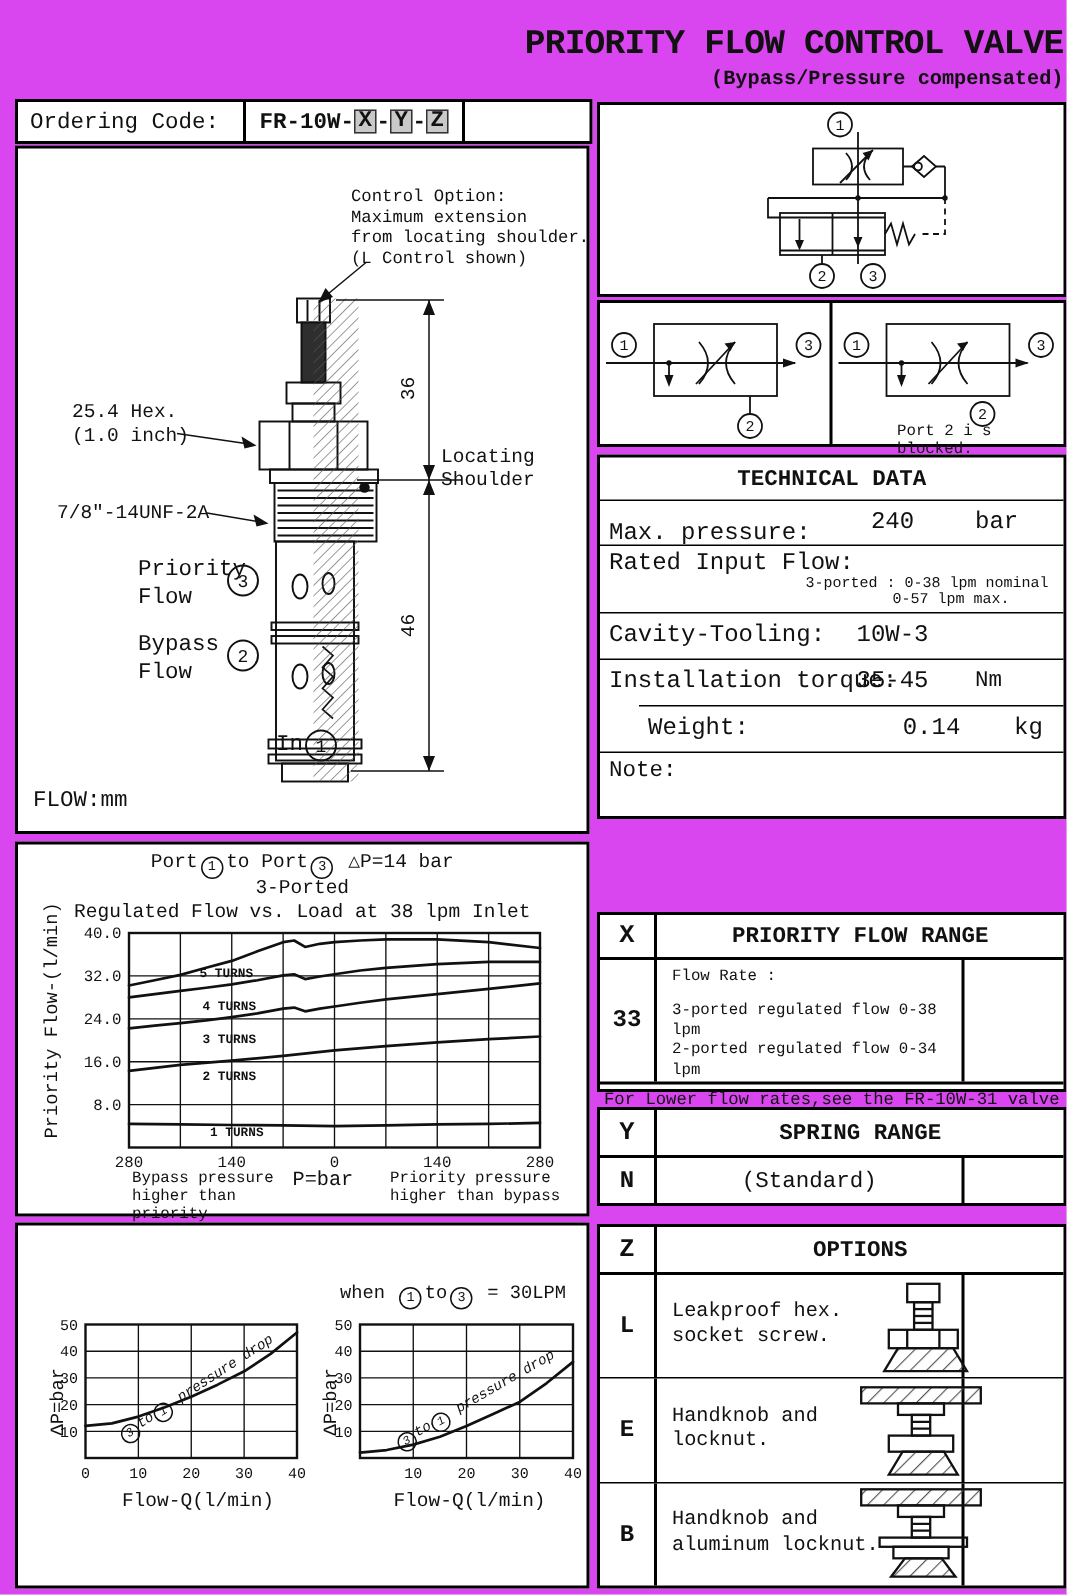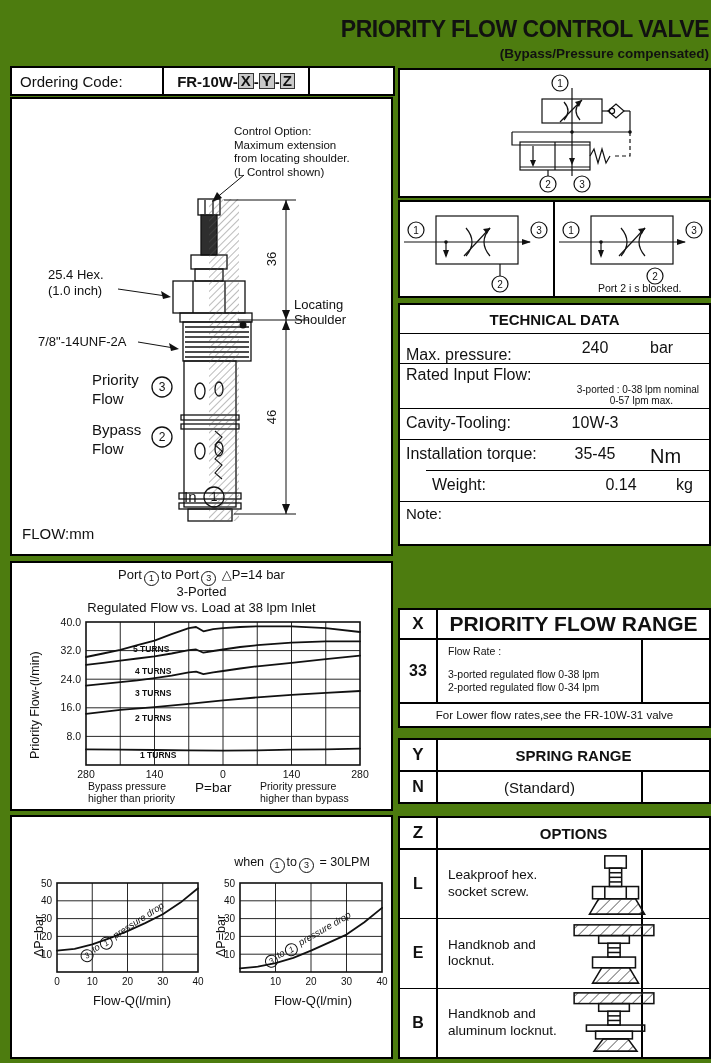--- a/index.html
+++ b/index.html
@@ -1,17 +1,17 @@
 <!DOCTYPE html>
 <html><head>
 <meta charset="utf-8">
 <style>
   html,body{margin:0;padding:0;background:#e8e8e8;}
-  #page{position:relative;width:711px;height:1063px;background:#4d7c0f;
-        font-family:Liberation Sans, sans-serif;color:#111;overflow:hidden;}
+  #page{position:relative;width:711px;height:1063px;background:#d946ef;
+        font-family:Liberation Mono, monospace;color:#111;overflow:hidden;}
   .abs{position:absolute;}
   .box{position:absolute;border:2px solid #000;background:#fff;box-sizing:border-box;}
   .ml{white-space:pre-line;}
   .cnum{display:inline-block;width:13px;height:13px;border:1.3px solid #111;border-radius:50%;
         font-size:9px;line-height:13px;text-align:center;vertical-align:-2px;margin:0 2px;font-weight:normal;}
   .cnum-s{display:inline-block;width:11px;height:11px;border:1.2px solid #111;border-radius:50%;
         font-size:8px;line-height:11px;text-align:center;vertical-align:-1px;margin:0 1px;}
   .shade{display:inline-block;background:#c9c9c9;border:1px solid #333;padding:0 2px;line-height:14px;}
   svg{font-family:inherit;display:block;}
   .vlabel{position:absolute;transform-origin:0 0;transform:rotate(-90deg);}
@@ -346,36 +346,36 @@
     <span class="abs" style="right:10px;top:20px;font-size:10px;">3-ported : 0-38 lpm nominal</span>
     <span class="abs" style="right:36px;top:31px;font-size:10px;">0-57 lpm max.</span>
   </div>
   <div class="trow" style="height:31px;">
     <span class="abs" style="left:6px;top:5px;font-size:16px;">Cavity-Tooling:</span>
     <span class="abs" style="left:160px;top:5px;width:70px;text-align:center;font-size:16px;">10W-3</span>
   </div>
   <div class="trow" style="height:31px;">
     <span class="abs" style="left:6px;top:5px;font-size:16px;">Installation torque:</span>
     <span class="abs" style="left:160px;top:5px;width:70px;text-align:center;font-size:16px;">35-45</span>
-    <span class="abs" style="left:250px;top:5px;font-size:20px;">Nm</span>
+    <span class="abs" style="left:250px;top:5px;font-size:15px;">Nm</span>
   </div>
   <div class="trow" style="height:31px;margin-left:26px;">
     <span class="abs" style="left:6px;top:5px;font-size:16px;">Weight:</span>
     <span class="abs" style="left:160px;top:5px;width:70px;text-align:center;font-size:16px;">0.14</span>
     <span class="abs" style="left:250px;top:5px;font-size:16px;">kg</span>
   </div>
   <div class="trow" style="flex:1;display:flex;padding:3px 4px 2px 6px;box-sizing:border-box;">
     <span style="font-size:15px;flex:0 0 auto;">Note:</span>
   </div>
 </div>
 
 <div class="box" style="left:398px;top:608px;width:313px;height:120px;display:flex;flex-direction:column;">
   <div style="display:flex;height:30px;border-bottom:2px solid #000;box-sizing:border-box;flex:0 0 auto;">
     <div class="hdr-cell" style="width:38px;border-right:2px solid #000;font-size:17px;box-sizing:border-box;">X</div>
-    <div class="hdr-cell" style="flex:1;font-size:21px;">PRIORITY FLOW RANGE</div>
+    <div class="hdr-cell" style="flex:1;font-size:15px;">PRIORITY FLOW RANGE</div>
   </div>
   <div style="display:flex;flex:1;">
     <div class="hdr-cell" style="width:38px;border-right:2px solid #000;font-size:16px;box-sizing:border-box;">33</div>
     <div style="flex:1;padding:5px 0 0 10px;font-size:10.5px;line-height:1.25;">
       <div style="margin-bottom:10px;">Flow Rate :</div>
       <div>3-ported regulated flow 0-38 lpm</div>
       <div>2-ported regulated flow 0-34 lpm</div>
     </div>
     <div style="width:68px;border-left:2px solid #000;box-sizing:border-box;"></div>
   </div>

